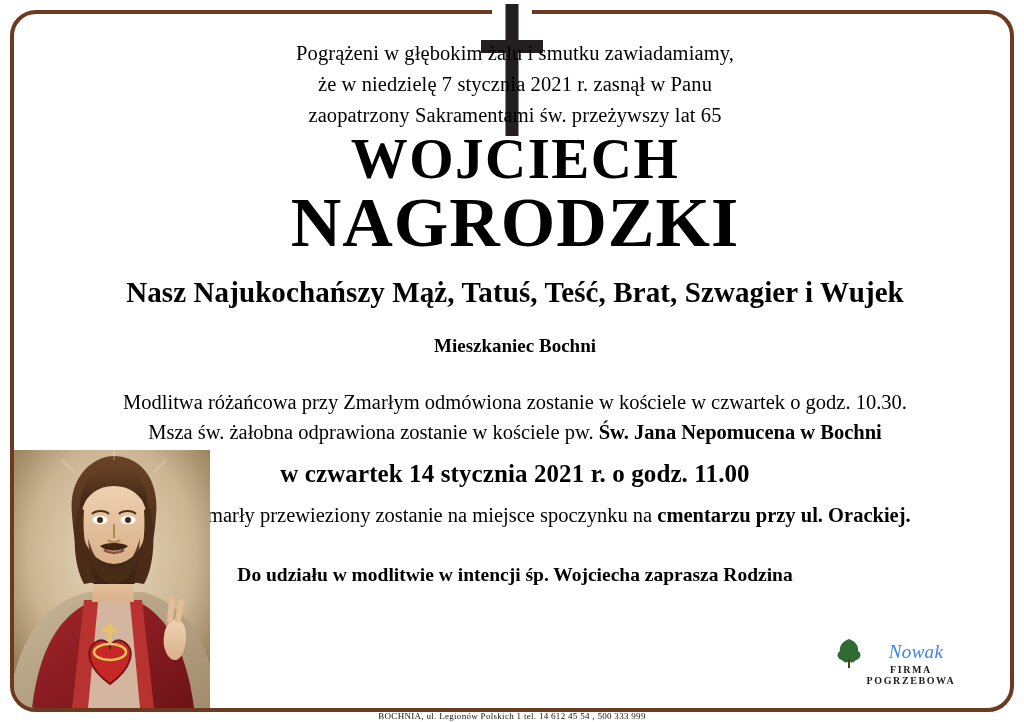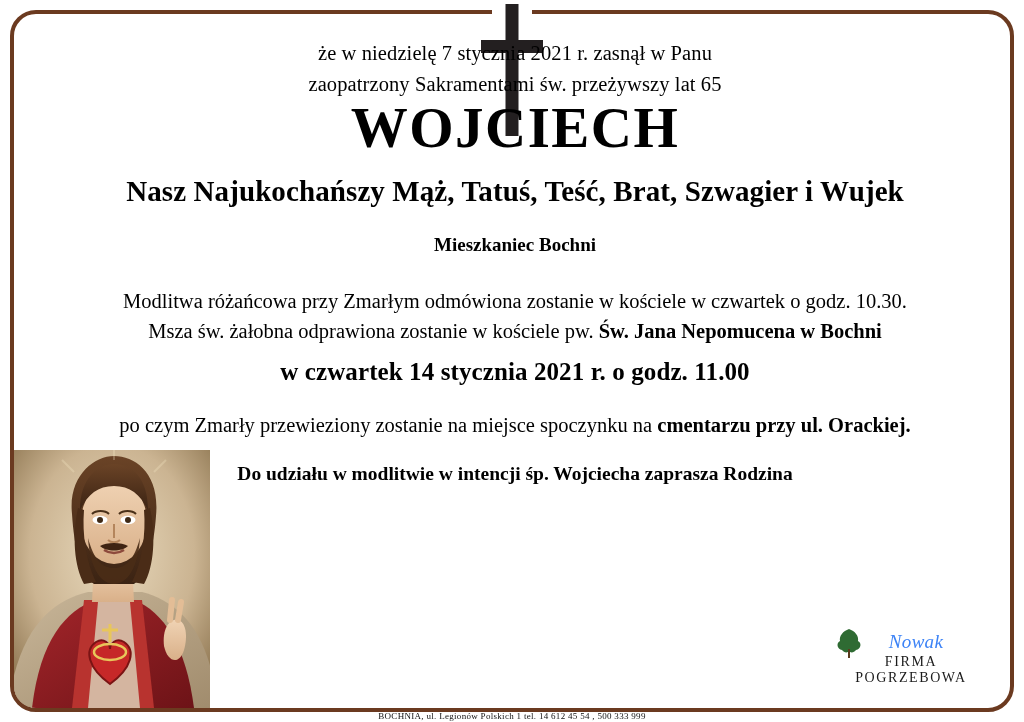--- a/index.html
+++ b/index.html
@@ -129,28 +129,28 @@
   .details {
     margin-top: 30px;
     font-size: 20.5px;
     line-height: 1.48;
   }
   .details .line { display: block; }
   .details b { font-weight: bold; }
 
   .big-line {
     margin-top: 7px;
-    margin-bottom: 20px;
+    margin-bottom: 8px;
     font-size: 25px;
     font-weight: bold;
     letter-spacing: 0.1px;
   }
 
   .invite {
-    margin-top: 22px;
+    margin-top: 34px;
     font-size: 19.5px;
     font-weight: bold;
   }
 
   
   .jesus {
     position: absolute;
     left: 14px;
     bottom: 14px;
     width: 196px;
@@ -169,25 +169,26 @@
   }
   .logo .brand {
     font-family: "Liberation Serif", serif;
     font-style: italic;
     font-size: 19px;
     color: #3b82f6;
     letter-spacing: 0.3px;
     margin-left: 26px;
   }
   .logo .sub {
-    font-size: 14px;
+    font-size: 10px;
     letter-spacing: 1.6px;
     color: #1b1b1b;
     margin-left: 16px;
     margin-top: 1px;
+    font-weight: bold;
   }
   .logo .tree {
     position: absolute;
     left: 6px;
     top: -4px;
     width: 30px;
     height: 32px;
   }
 
   .footer {
@@ -210,26 +211,28 @@
 
   <div class="cross">
     <div class="cross-mask"></div>
     <div class="vert"></div>
     <div class="horz"></div>
   </div>
 
   <div class="content">
 
     <div class="intro">
+      <div>Pogrążeni w głębokim żalu i smutku zawiadamiamy,</div>
       <div>że w niedzielę 7 stycznia 2021 r. zasnął w Panu</div>
       <div>zaopatrzony Sakramentami św. przeżywszy lat 65</div>
     </div>
 
 
     <div class="firstname">WOJCIECH</div>
+    <div class="lastname">NAGRODZKI</div>
 
     <div class="relation">Nasz Najukochańszy Mąż, Tatuś, Teść, Brat, Szwagier i Wujek</div>
 
     <div class="resident">Mieszkaniec Bochni</div>
 
     <div class="details">
       <span class="line">Modlitwa różańcowa przy Zmarłym odmówiona zostanie w kościele w czwartek o godz. 10.30.</span>
       <span class="line"><span>Msza św. żałobna odprawiona zostanie w kościele pw. </span><b>Św. Jana Nepomucena w Bochni</b></span>
       <div class="big-line">w czwartek 14 stycznia 2021 r. o godz. 11.00</div>
       <span class="line"><span>po czym Zmarły przewieziony zostanie na miejsce spoczynku na </span><b>cmentarzu przy ul. Orackiej.</b></span>

